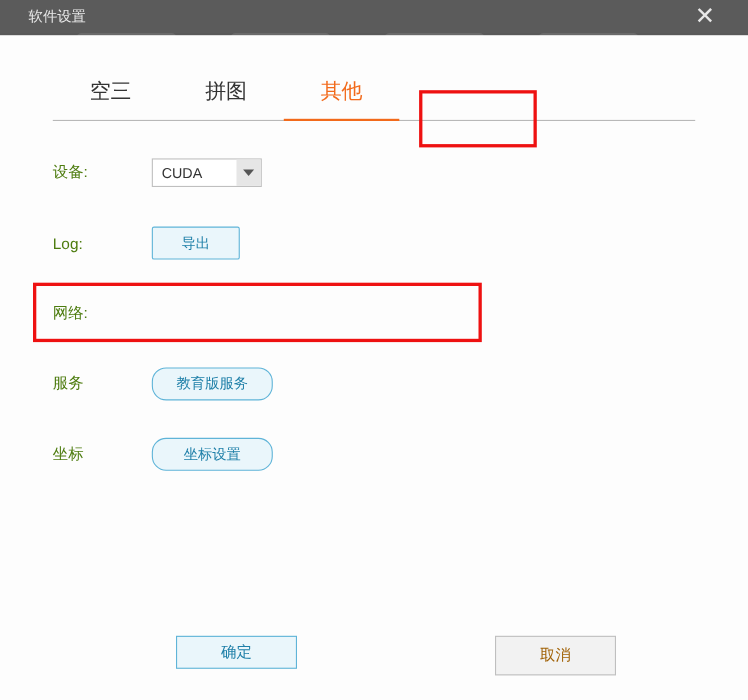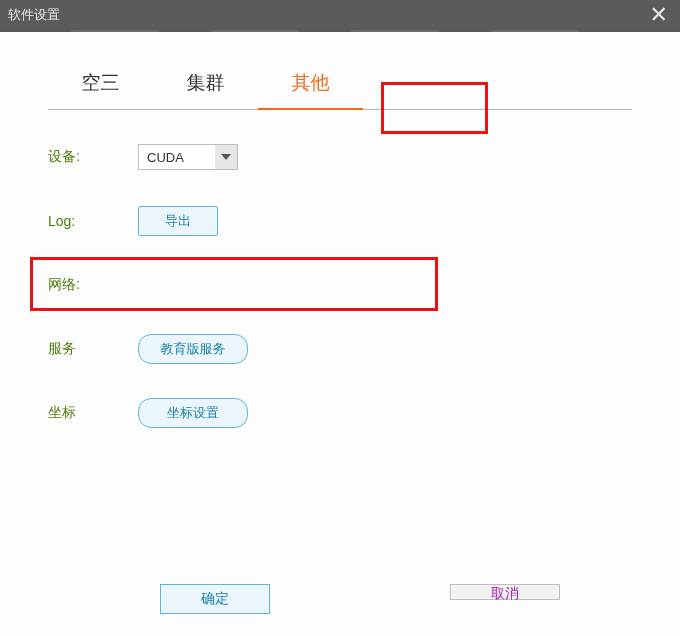--- a/index.html
+++ b/index.html
@@ -1,18 +1,18 @@
 <!DOCTYPE html>
 <html><head>
 <meta charset="utf-8">
 <style>
   * { box-sizing: border-box; margin: 0; padding: 0; font-family: "Microsoft YaHei", "PingFang SC", sans-serif; }
   body { width: 680px; height: 636px; background: #fdfdfd; overflow: hidden; }
 
-  .titlebar { height: 30px; background: #5b5b5b; color: #e8e8e8; display: flex; align-items: center; padding: 0 8px; font-size: 13px; }
+  .titlebar { height: 30px; background: #5b5b5b; color: #e8e8e8; display: flex; align-items: center; padding: 0 26px; font-size: 13px; }
   .titlebar .spacer { flex: 1; }
   .titlebar .close { font-size: 22px; font-weight: 300; cursor: pointer; line-height: 1; padding: 0 4px; }
 
   .bg-strip { height: 22px; background: #595959; display: flex; gap: 50px; padding-left: 70px; }
   .bg-strip .ghost { width: 90px; height: 22px; background: #6a6a6a; border-radius: 4px 4px 0 0; position: relative; }
   .bg-strip .ghost::before { content:""; position:absolute; left:14px; top:4px; width:20px; height:14px; border:1.5px solid #8b8b8b; border-radius:2px; }
 
   .content { position: absolute; left: 0; right: 0; top: 32px; bottom: 0; background: #fdfdfd; padding: 0 48px; }
 
   .tabs { display: flex; border-bottom: 1px solid #b8b8b8; margin-top: 28px; }
@@ -26,21 +26,21 @@
 
   .select { position: relative; width: 100px; height: 26px; border: 1px solid #bfbfbf; background: #fff; display: flex; align-items: center; padding: 1px 8px; font-size: 13px; color: #333; cursor: pointer; }
   .select .caret { position: absolute; right: 0; top: 0; width: 22px; height: 100%; background: #e6e6e6; display: flex; align-items: center; justify-content: center; }
   .select .caret::after { content:""; border-left:5px solid transparent; border-right:5px solid transparent; border-top:6px solid #555; }
 
   .btn { height: 30px; min-width: 80px; padding: 0 4px; border: 1px solid #5fb4d8; background: #eaf6fb; color: #1e7fa8; font-size: 13px; border-radius: 2px; cursor: pointer; display: inline-flex; align-items: center; justify-content: center; }
   .btn.wide { min-width: 110px; border-radius: 13px; }
 
   .footer { position: absolute; left: 0; right: 0; bottom: 22px; display: flex; justify-content: center; gap: 180px; padding-left: 40px; }
   .footer .ok { width: 110px; height: 30px; border: 1px solid #5fb4d8; background: #eaf6fb; color: #1e7fa8; font-size: 14px; cursor: pointer; }
-  .footer .cancel { width: 110px; height: 16px; border: 1px solid #bfbfbf; background: #f2f2f2; color: #a21caf; font-size: 14px; cursor: pointer; }
+  .footer .cancel { width: 110px; height: 36px; border: 1px solid #bfbfbf; background: #f2f2f2; color: #a16207; font-size: 14px; cursor: pointer; }
 
   .annot { position: absolute; border: 3px solid #e11; pointer-events: none; }
   .annot.tab-box { left: 381px; top: 50px; width: 107px; height: 52px; }
   .annot.net-box { left: 30px; top: 225px; width: 408px; height: 54px; }
 </style>
 </head>
 <body>
 
 <div class="titlebar">
   <span>软件设置</span>
@@ -52,21 +52,21 @@
   <div class="ghost"></div>
     <div class="ghost"></div>
     <div class="ghost"></div>
     <div class="ghost"></div>
 </div>
 
 <div class="content">
 
   <div class="tabs">
     <div class="tab">空三</div>
-    <div class="tab">集群</div>
+    <div class="tab">拼图</div>
     <div class="tab active">其他</div>
   </div>
 
   <div class="rows">
 
     <div class="row">
       <div class="label">设备:</div>
       <div class="controls">
         <div class="select">
           <span>CUDA</span>

